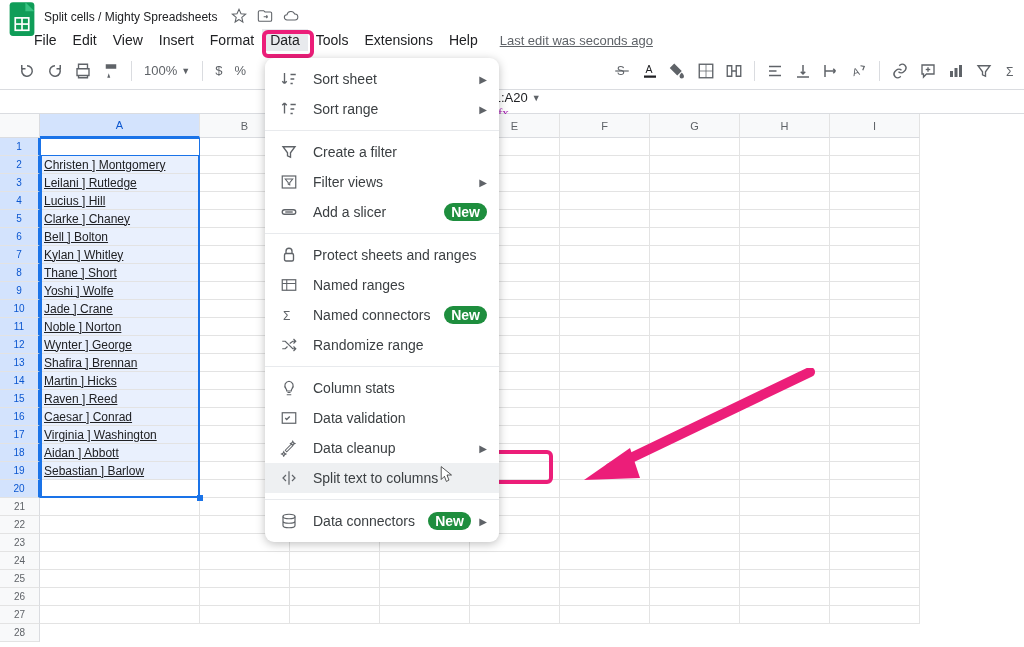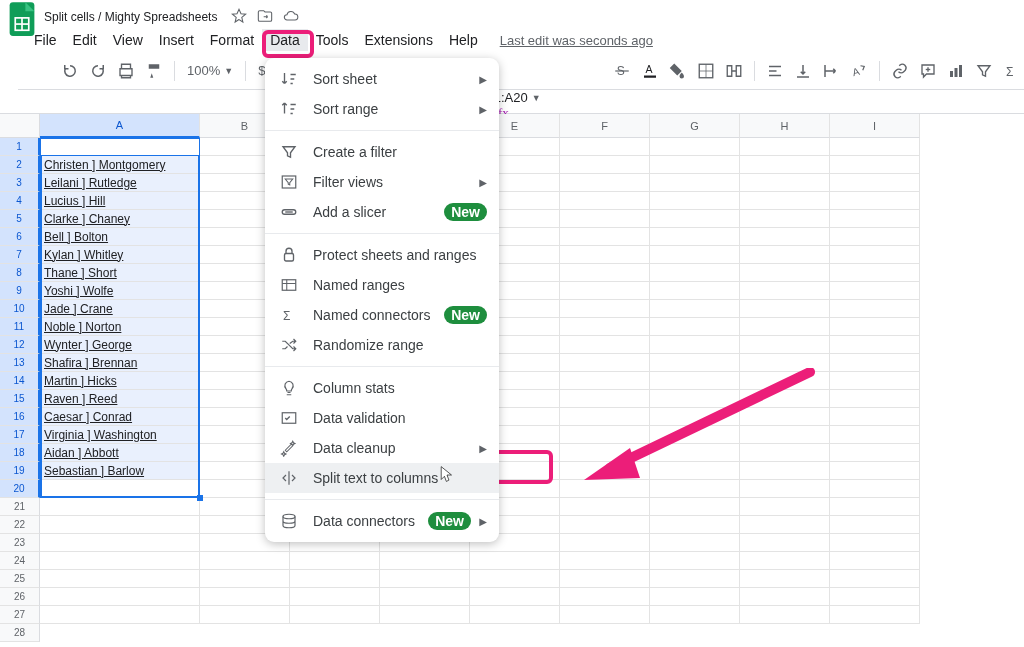--- a/index.html
+++ b/index.html
@@ -11,21 +11,21 @@
   .doc-title { font-size:12px; color:#202124; letter-spacing:0; }
   .title-icons { display:flex; gap:10px; margin-left:6px; color:#5f6368;}
   .title-icons span svg { width:16px; height:16px; fill:#5f6368;}
   
   .menu-bar { display:flex; align-items:center; height:24px; padding-left:26px; gap:0; font-size:14px; color:#202124;}
   .menu-item { padding:3px 8px; cursor:pointer; border-radius:0;}
   .menu-item.active { background:#e8eaed;}
   .last-edit { color:#5f6368; text-decoration:underline; font-size:13px; margin-left:14px;}
   .data-highlight-box { position:absolute; border:4px solid #ec1e79; border-radius:6px; pointer-events:none;}
   
-  .toolbar { display:flex; align-items:center; height:38px; border-bottom:1px solid #dadce0; padding-left:40px; gap:4px; color:#5f6368; font-size:13px;margin-left:18px;}
+  .toolbar { display:flex; align-items:center; height:38px; border-bottom:1px solid #dadce0; padding-left:15px; gap:4px; color:#5f6368; font-size:13px;}
   .tb-btn { width:24px; height:24px; display:flex; align-items:center; justify-content:center; cursor:pointer;}
   .tb-btn svg{ width:18px; height:18px; fill:#5f6368; }
   .tb-sep { width:1px; height:20px; background:#dadce0; margin:0 4px;}
   .tb-text { padding:0 4px; display:flex; align-items:center; gap:4px;}
   .tb-text .chev { font-size:9px; color:#5f6368;}
   
   .formula-row { display:flex; align-items:center; height:24px; border-bottom:1px solid #dadce0; font-size:13px;flex-direction:column;}
   .name-box { width:70px; padding-left:8px; display:flex; align-items:center; gap:4px; color:#202124;}
   .name-box .chev{font-size:9px; color:#5f6368;}
   .fx { width:28px; text-align:left; color:#a21caf; font-family:serif;}

